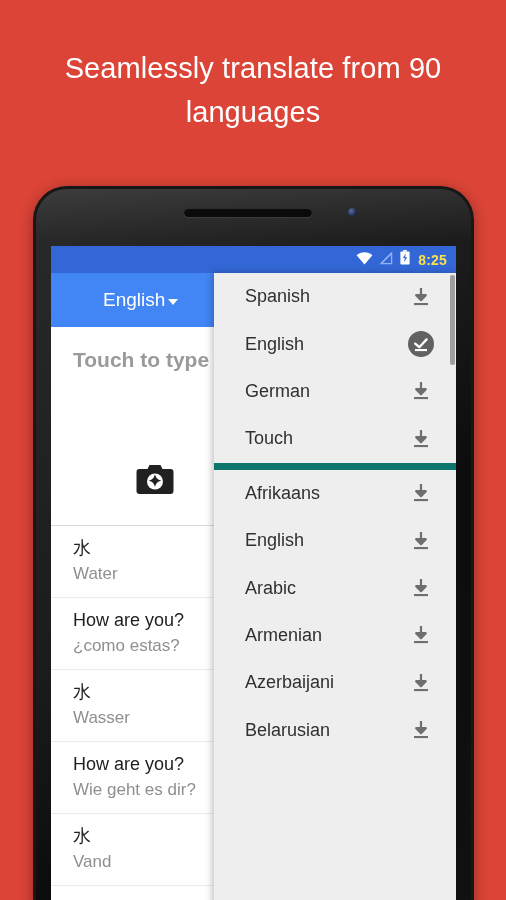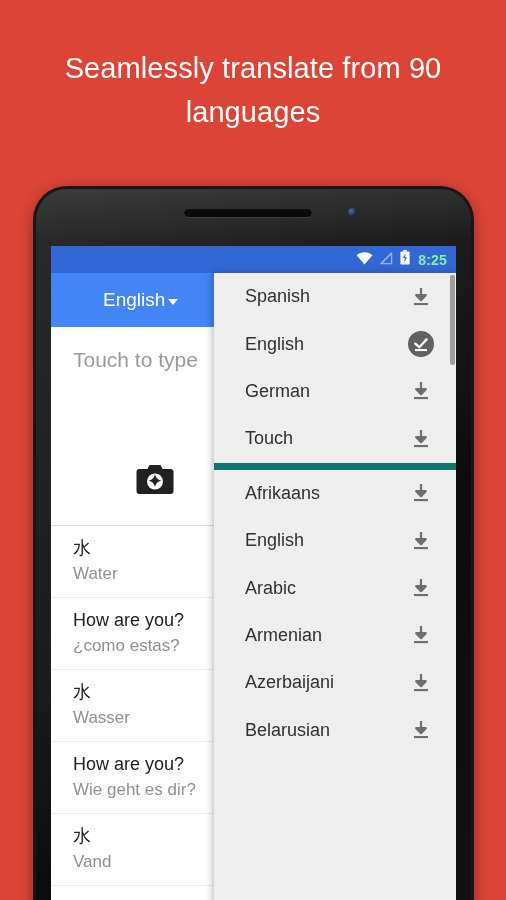--- a/index.html
+++ b/index.html
@@ -104,21 +104,21 @@
     height: 27px;
     background: #3367d6;
     display: flex;
     align-items: center;
     justify-content: flex-end;
     padding-right: 9px;
     gap: 7px;
   }
   .sb-icon { display: block; }
   .sb-time {
-    color: #86efac;
+    color: #fde047;
     font-size: 14px;
     font-weight: 600;
     letter-spacing: 0.2px;
     margin-left: 1px;
   }
 
   .toolbar {
     position: relative;
     height: 54px;
     background: #4285f4;
@@ -172,20 +172,21 @@
     background: #ffffff;
     border-bottom: 1px solid #dadada;
   }
   .touch-type {
     position: absolute;
     left: 22px;
     top: 21px;
     font-size: 21px;
     color: #9a9a9a;
     white-space: nowrap;
+    font-weight: bold;
   }
   .camera-btn {
     position: absolute;
     left: 85px;
     top: 137px;
     width: 38px; height: 32px;
     cursor: pointer;
   }
 
   

